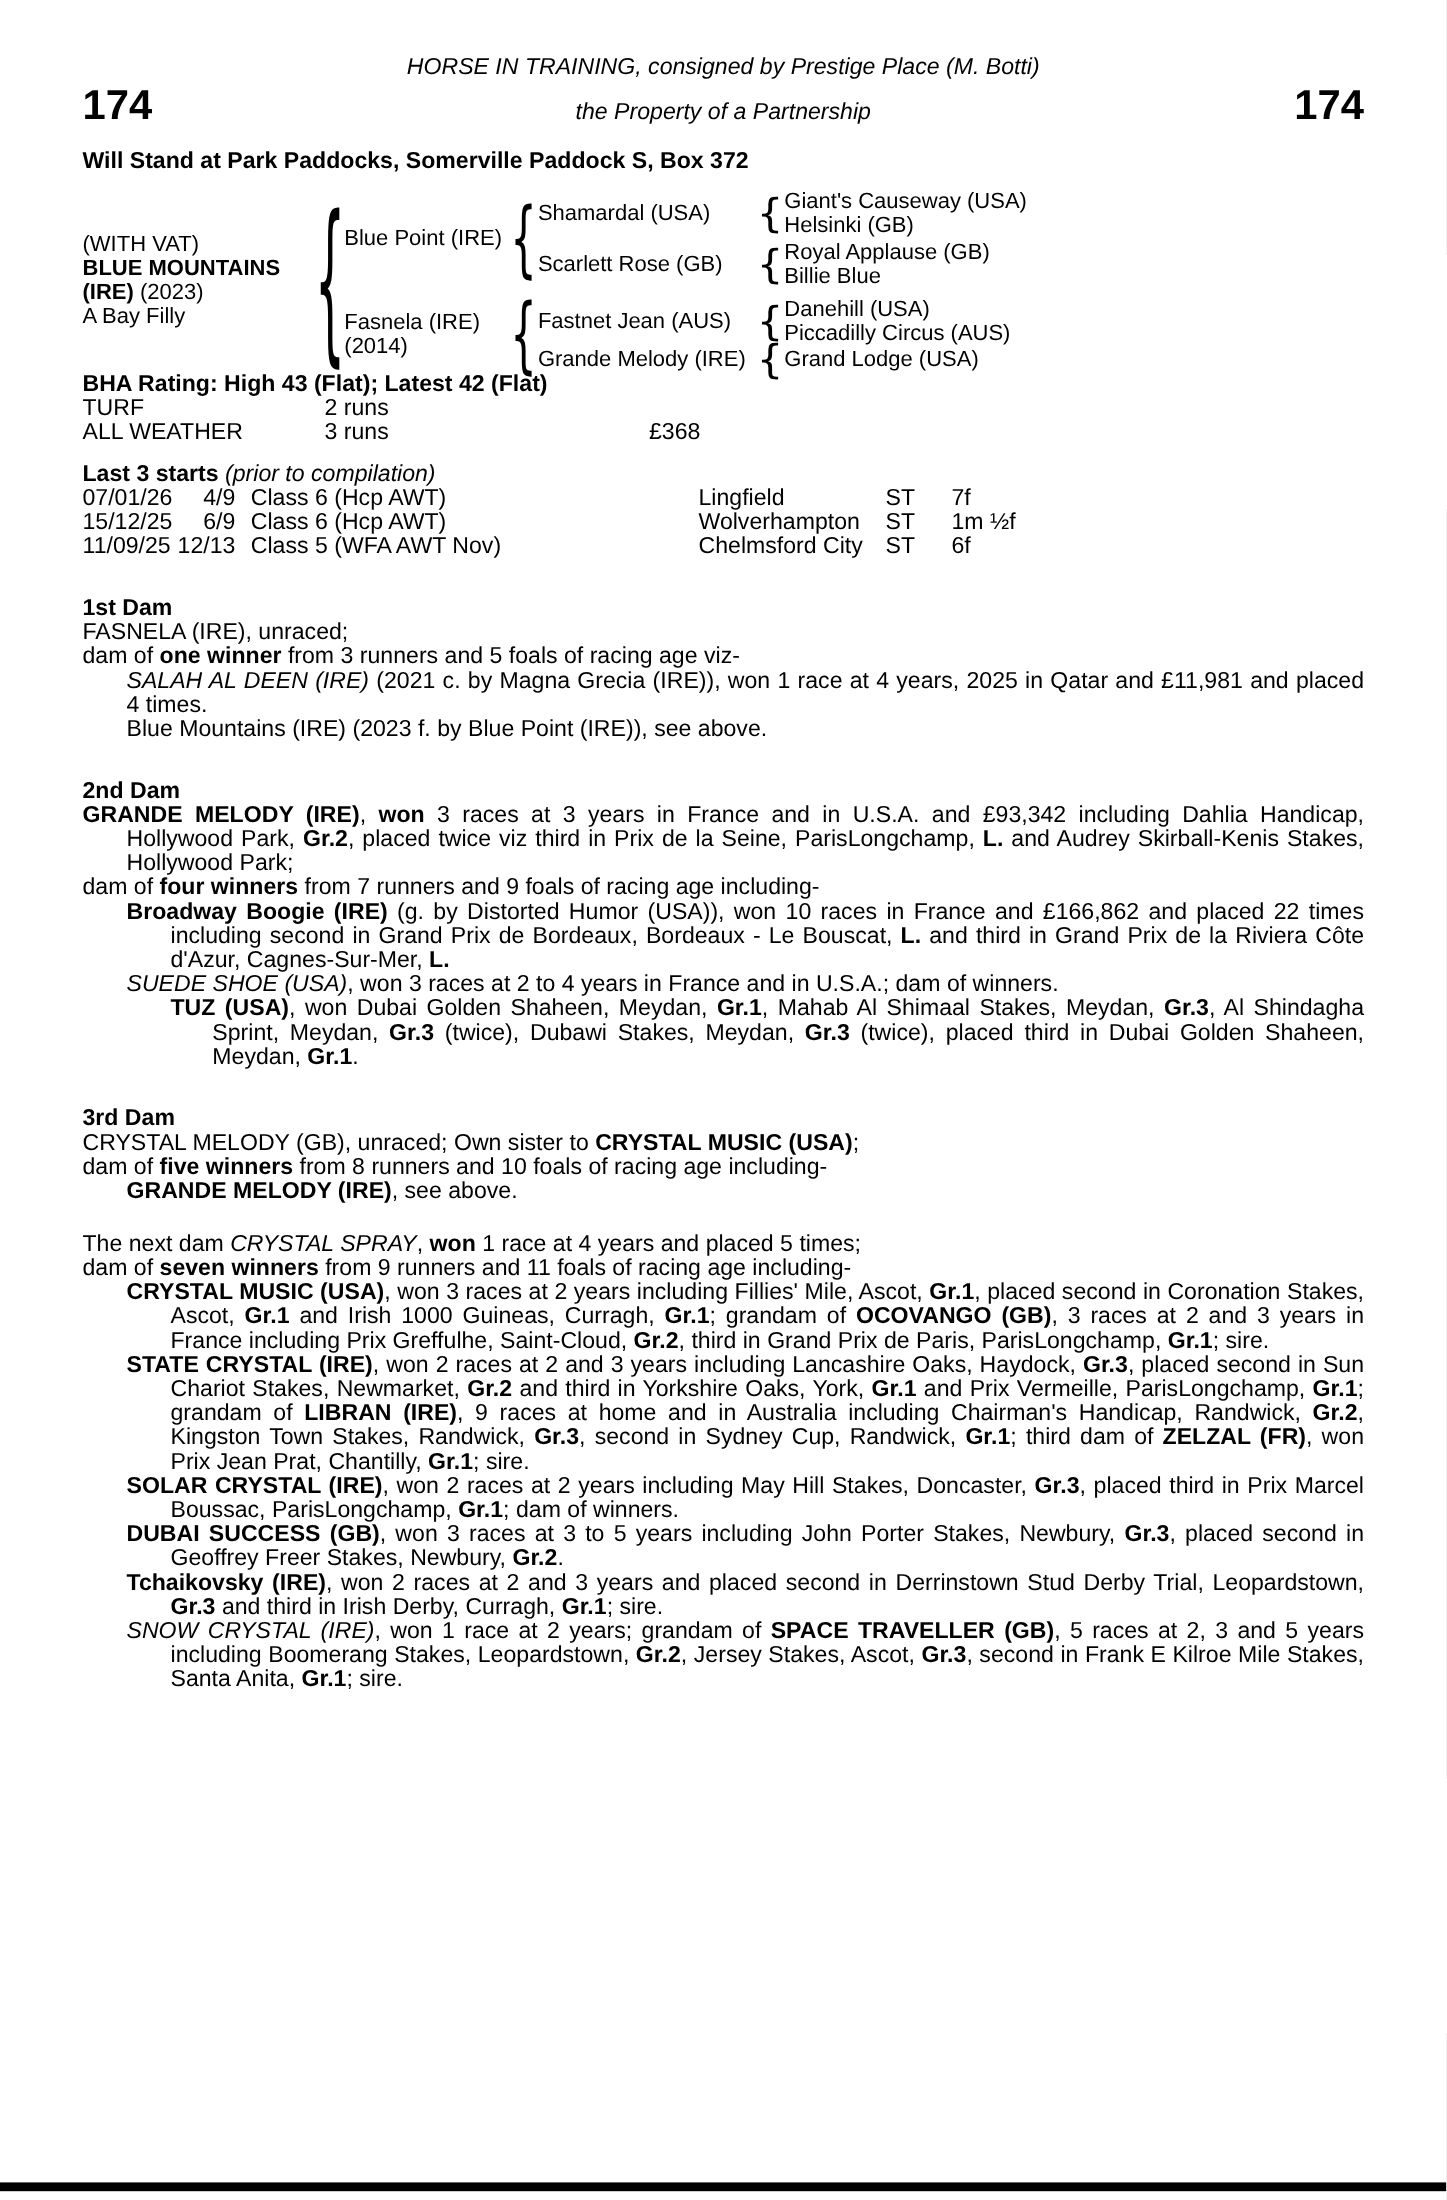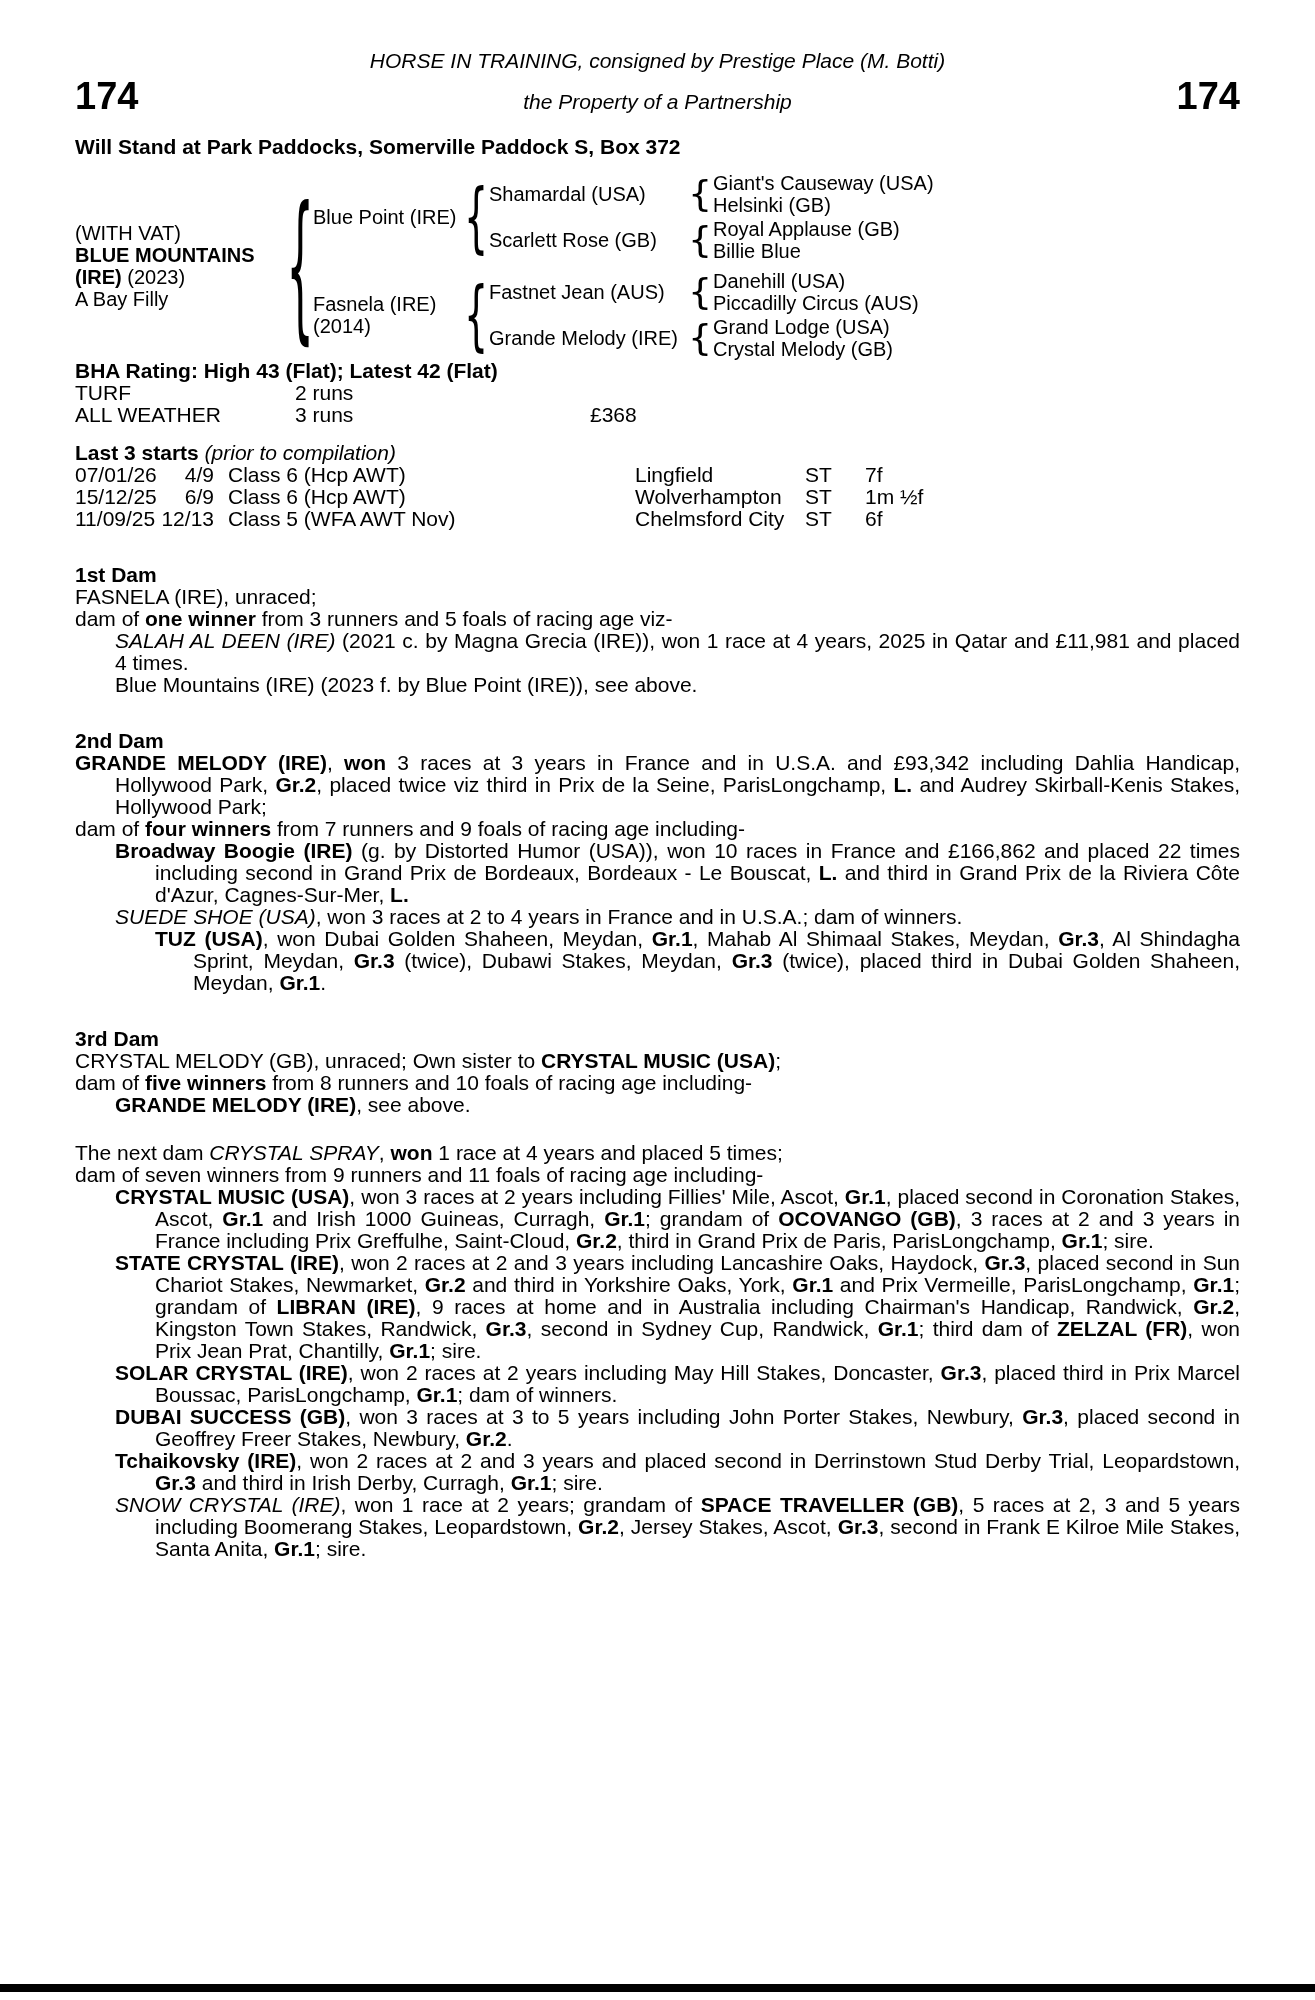--- a/index.html
+++ b/index.html
@@ -127,21 +127,20 @@
             <div class="ggps">
               <div>Danehill (USA)</div>
               <div>Piccadilly Circus (AUS)</div>
             </div>
           </div>
           <div class="gp-group">
             <div class="gpname">Grande Melody (IRE)</div>
             <div class="brace small"></div>
             <div class="ggps">
               <div>Grand Lodge (USA)</div>
-              <div>Crystal Melody (GB)</div>
             </div>
           </div>
         </div>
       </div>
 
     </div>
   </div>
 
 
   <div class="bha">BHA Rating: High 43 (Flat); Latest 42 (Flat)</div>
@@ -203,21 +202,21 @@
 
   <section>
     <div class="sec-head">3rd Dam</div>
     <p class="p0"><span>CRYSTAL MELODY (GB), unraced; Own sister to </span><span style="font-weight: bold;">CRYSTAL MUSIC (USA)</span><span>;</span></p>
     <p class="p0"><span>dam of </span><span style="font-weight: bold;">five winners</span><span> from 8 runners and 10 foals of racing age including-</span></p>
     <p class="p1"><span style="font-weight: bold;">GRANDE MELODY (IRE)</span><span>, see above.</span></p>
   </section>
 
   <section class="next-dam" style="display:block; margin-top:26px;">
     <p class="p0"><span>The next dam </span><span style="font-style: italic;">CRYSTAL SPRAY</span><span>, </span><span style="font-weight: bold;">won</span><span> 1 race at 4 years and placed 5 times;</span></p>
-    <p class="p0"><span>dam of </span><span style="font-weight: normal;">seven winners</span><span> from 9 runners and 11 foals of racing age including-</span></p>
+    <p class="p0"><span>dam of </span><span style="font-weight: bold;">seven winners</span><span> from 9 runners and 11 foals of racing age including-</span></p>
     <p class="p1"><span style="font-weight: bold;">CRYSTAL MUSIC (USA)</span><span>, won 3 races at 2 years including Fillies' Mile, Ascot, </span><span style="font-weight: bold;">Gr.1</span><span>, placed second in Coronation Stakes, Ascot, </span><span style="font-weight: bold;">Gr.1</span><span> and Irish 1000 Guineas, Curragh, </span><span style="font-weight: bold;">Gr.1</span><span>; grandam of </span><span style="font-weight: bold;">OCOVANGO (GB)</span><span>, 3 races at 2 and 3 years in France including Prix Greffulhe, Saint-Cloud, </span><span style="font-weight: bold;">Gr.2</span><span>, third in Grand Prix de Paris, ParisLongchamp, </span><span style="font-weight: bold;">Gr.1</span><span>; sire.</span></p>
     <p class="p1"><span style="font-weight: bold;">STATE CRYSTAL (IRE)</span><span>, won 2 races at 2 and 3 years including Lancashire Oaks, Haydock, </span><span style="font-weight: bold;">Gr.3</span><span>, placed second in Sun Chariot Stakes, Newmarket, </span><span style="font-weight: bold;">Gr.2</span><span> and third in Yorkshire Oaks, York, </span><span style="font-weight: bold;">Gr.1</span><span> and Prix Vermeille, ParisLongchamp, </span><span style="font-weight: bold;">Gr.1</span><span>; grandam of </span><span style="font-weight: bold;">LIBRAN (IRE)</span><span>, 9 races at home and in Australia including Chairman's Handicap, Randwick, </span><span style="font-weight: bold;">Gr.2</span><span>, Kingston Town Stakes, Randwick, </span><span style="font-weight: bold;">Gr.3</span><span>, second in Sydney Cup, Randwick, </span><span style="font-weight: bold;">Gr.1</span><span>; third dam of </span><span style="font-weight: bold;">ZELZAL (FR)</span><span>, won Prix Jean Prat, Chantilly, </span><span style="font-weight: bold;">Gr.1</span><span>; sire.</span></p>
     <p class="p1"><span style="font-weight: bold;">SOLAR CRYSTAL (IRE)</span><span>, won 2 races at 2 years including May Hill Stakes, Doncaster, </span><span style="font-weight: bold;">Gr.3</span><span>, placed third in Prix Marcel Boussac, ParisLongchamp, </span><span style="font-weight: bold;">Gr.1</span><span>; dam of winners.</span></p>
     <p class="p1"><span style="font-weight: bold;">DUBAI SUCCESS (GB)</span><span>, won 3 races at 3 to 5 years including John Porter Stakes, Newbury, </span><span style="font-weight: bold;">Gr.3</span><span>, placed second in Geoffrey Freer Stakes, Newbury, </span><span style="font-weight: bold;">Gr.2</span><span>.</span></p>
     <p class="p1"><span style="font-weight: bold;">Tchaikovsky (IRE)</span><span>, won 2 races at 2 and 3 years and placed second in Derrinstown Stud Derby Trial, Leopardstown, </span><span style="font-weight: bold;">Gr.3</span><span> and third in Irish Derby, Curragh, </span><span style="font-weight: bold;">Gr.1</span><span>; sire.</span></p>
     <p class="p1"><span style="font-style: italic;">SNOW CRYSTAL (IRE)</span><span>, won 1 race at 2 years; grandam of </span><span style="font-weight: bold;">SPACE TRAVELLER (GB)</span><span>, 5 races at 2, 3 and 5 years including Boomerang Stakes, Leopardstown, </span><span style="font-weight: bold;">Gr.2</span><span>, Jersey Stakes, Ascot, </span><span style="font-weight: bold;">Gr.3</span><span>, second in Frank E Kilroe Mile Stakes, Santa Anita, </span><span style="font-weight: bold;">Gr.1</span><span>; sire.</span></p>
   </section>
 
   <div class="bottom-bar"></div>
 

